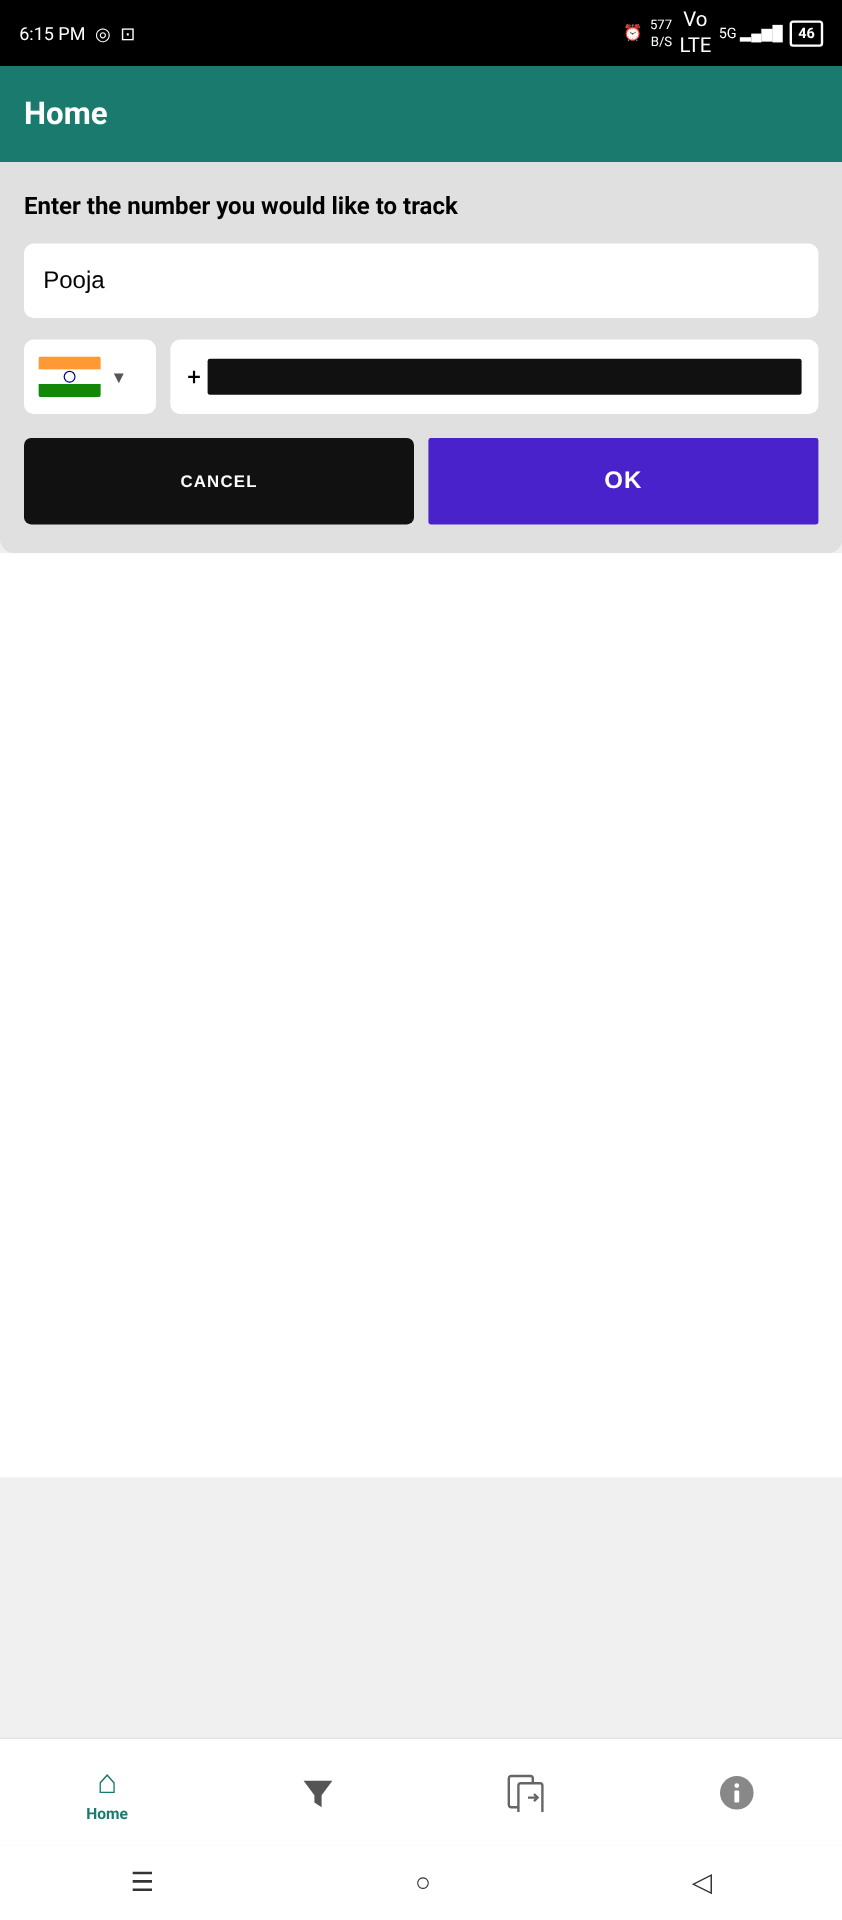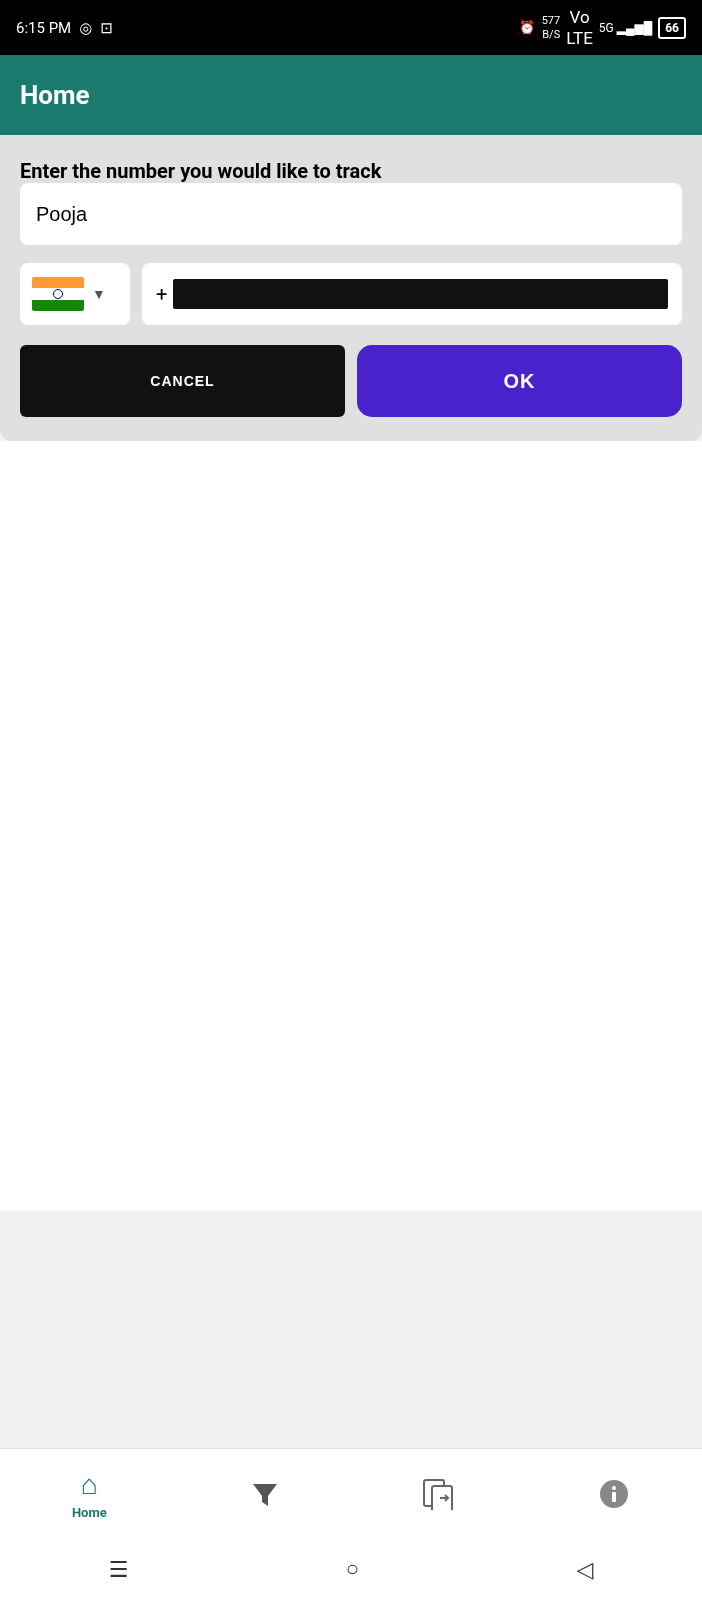--- a/index.html
+++ b/index.html
@@ -68,20 +68,21 @@
       width: 100%;
       background: #e0e0e0;
       padding: 24px 20px 24px 20px;
       border-radius: 0 0 12px 12px;
     }
 
     .dialog-title {
       font-size: 20px;
       font-weight: bold;
       color: #000;
+      margin-bottom: 20px;
     }
 
     .name-input {
       width: 100%;
       height: 62px;
       background: #fff;
       border: none;
       border-radius: 8px;
       padding: 0 16px;
       font-size: 20px;
@@ -179,21 +180,21 @@
       font-weight: bold;
       letter-spacing: 1px;
       cursor: pointer;
     }
 
     .btn-ok {
       flex: 1;
       height: 72px;
       background: #4a22cc;
       border: none;
-      border-radius: 15px;
+      border-radius: 2px;
       color: #fff;
       font-size: 20px;
       font-weight: bold;
       letter-spacing: 1px;
       cursor: pointer;
     }
 
     
     .bottom-nav {
       position: absolute;
@@ -259,21 +260,21 @@
   <div class="status-left">
     <span>6:15 PM</span>
     <span>◎</span>
     <span>⊡</span>
   </div>
   <div class="status-right">
     <span>⏰</span>
     <span style="font-size:11px; line-height:1.2; text-align:right;">577<br>B/S</span>
     <span style="font-size:17px; line-height:1.2; text-align:center;">Vo<br>LTE</span>
     <span style="font-size:12px;">5G ▂▄▆█</span>
-    <span class="battery-box">66</span>
+    <span class="battery-box">46</span>
   </div>
 </div>
 
 <div class="app-bar">
   <span class="app-bar-title">Home</span>
 </div>
 
 <div class="dialog-container">
   <div class="dialog-title">Enter the number you would like to track</div>
 

